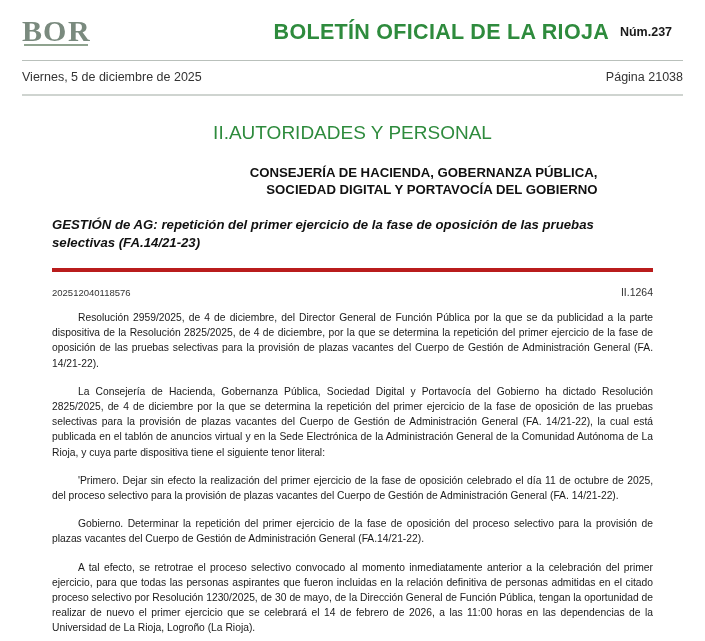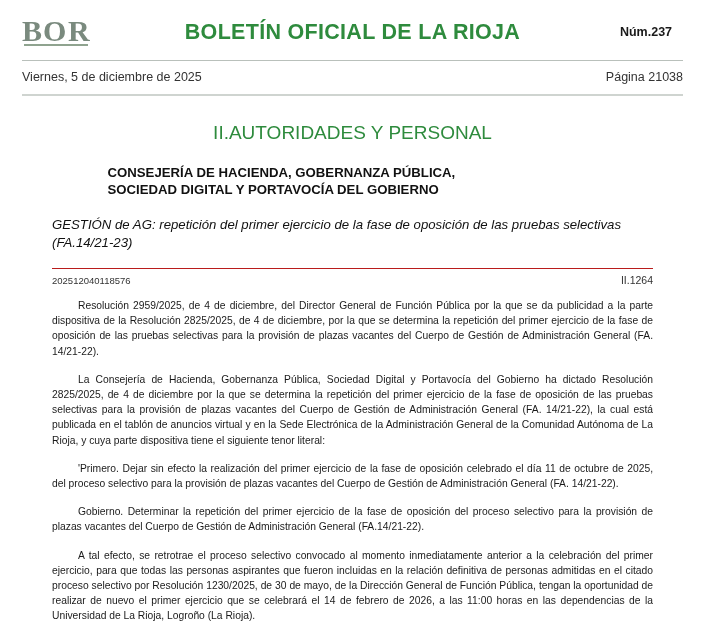--- a/index.html
+++ b/index.html
@@ -35,21 +35,21 @@
   .logo {
     width: 74px;
     flex: 0 0 74px;
     display: flex;
     align-items: center;
   }
   .logo svg { display: block; }
 
   .masthead-title {
     flex: 1;
-    text-align: center;
+    text-align: right;
     font-size: 21.5px;
     font-weight: bold;
     letter-spacing: 0.3px;
     color: #2e8b3d;
   }
   .masthead-num {
     width: 74px;
     flex: 0 0 74px;
     text-align: center;
     font-size: 12.5px;
@@ -87,46 +87,46 @@
 
   .section-title {
     text-align: center;
     color: #2e8b3d;
     font-size: 19px;
     font-weight: normal;
     margin: 26px 0 20px 0;
   }
 
   .org-title {
-    text-align: left;
+    text-align: right;
     font-size: 13.2px;
     font-weight: bold;
     line-height: 17px;
     margin: 0 auto 18px auto;
     max-width: 490px;
     color: #111;
   }
 
   .doc-title {
     font-size: 13.2px;
     font-style: italic;
-    font-weight: normal;
+    font-weight: bold;
     line-height: 18px;
     margin: 0 0 16px 0;
     color: #111;
   }
 
   .meta-row {
     display: flex;
     align-items: baseline;
     justify-content: space-between;
     font-size: 9.5px;
     color: #333;
-    border-top: 1px solid #b91c1c;
-    padding-top: 5px;
+    border-top: 4px solid #b91c1c;
+    padding-top: 14px;
     margin-bottom: 12px;
   }
   .meta-row .ref { font-size: 9.5px; }
   .meta-row .code { font-size: 10.5px; }
 
   p.body {
     font-size: 10.3px;
     line-height: 15.2px;
     text-align: justify;
     margin: 0 0 13px 0;

